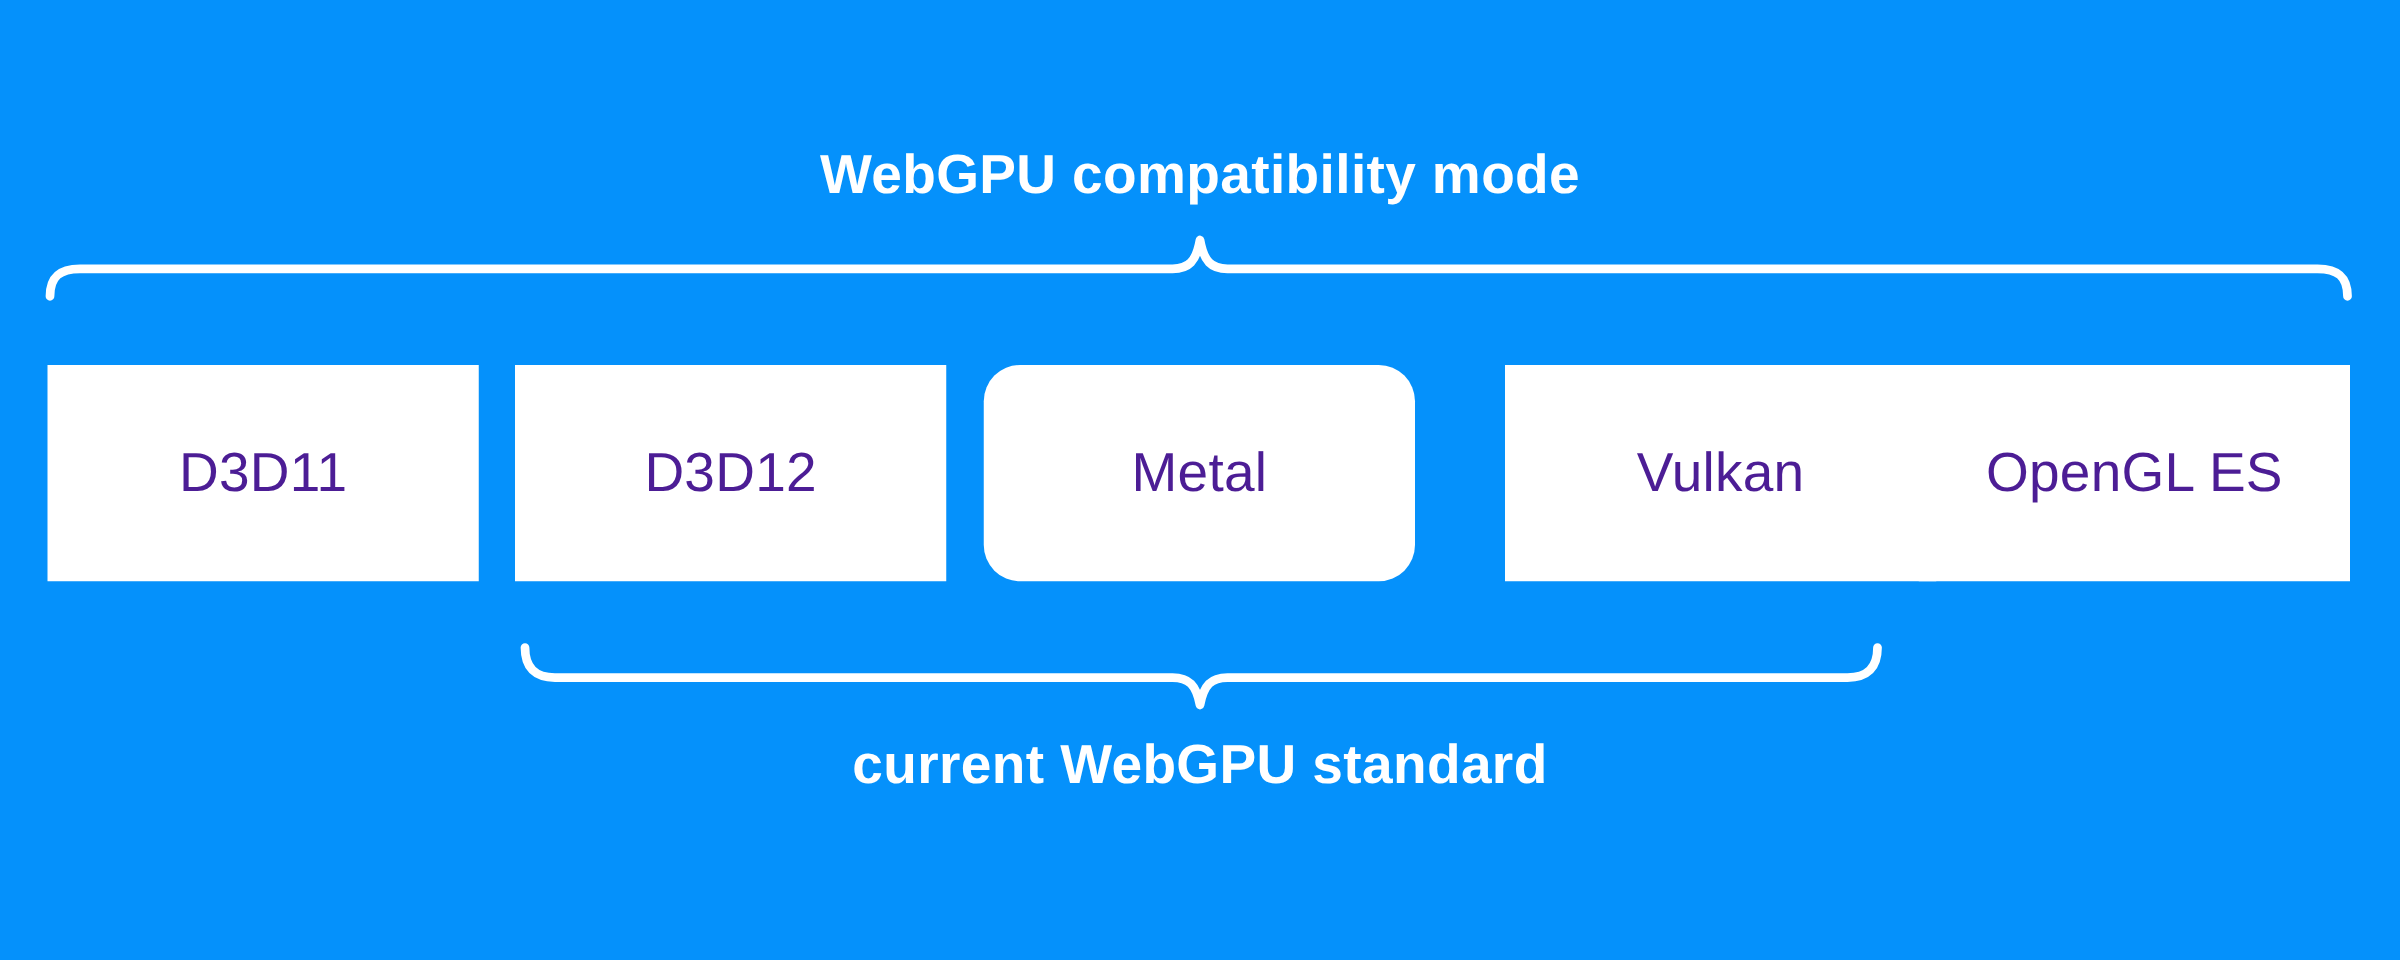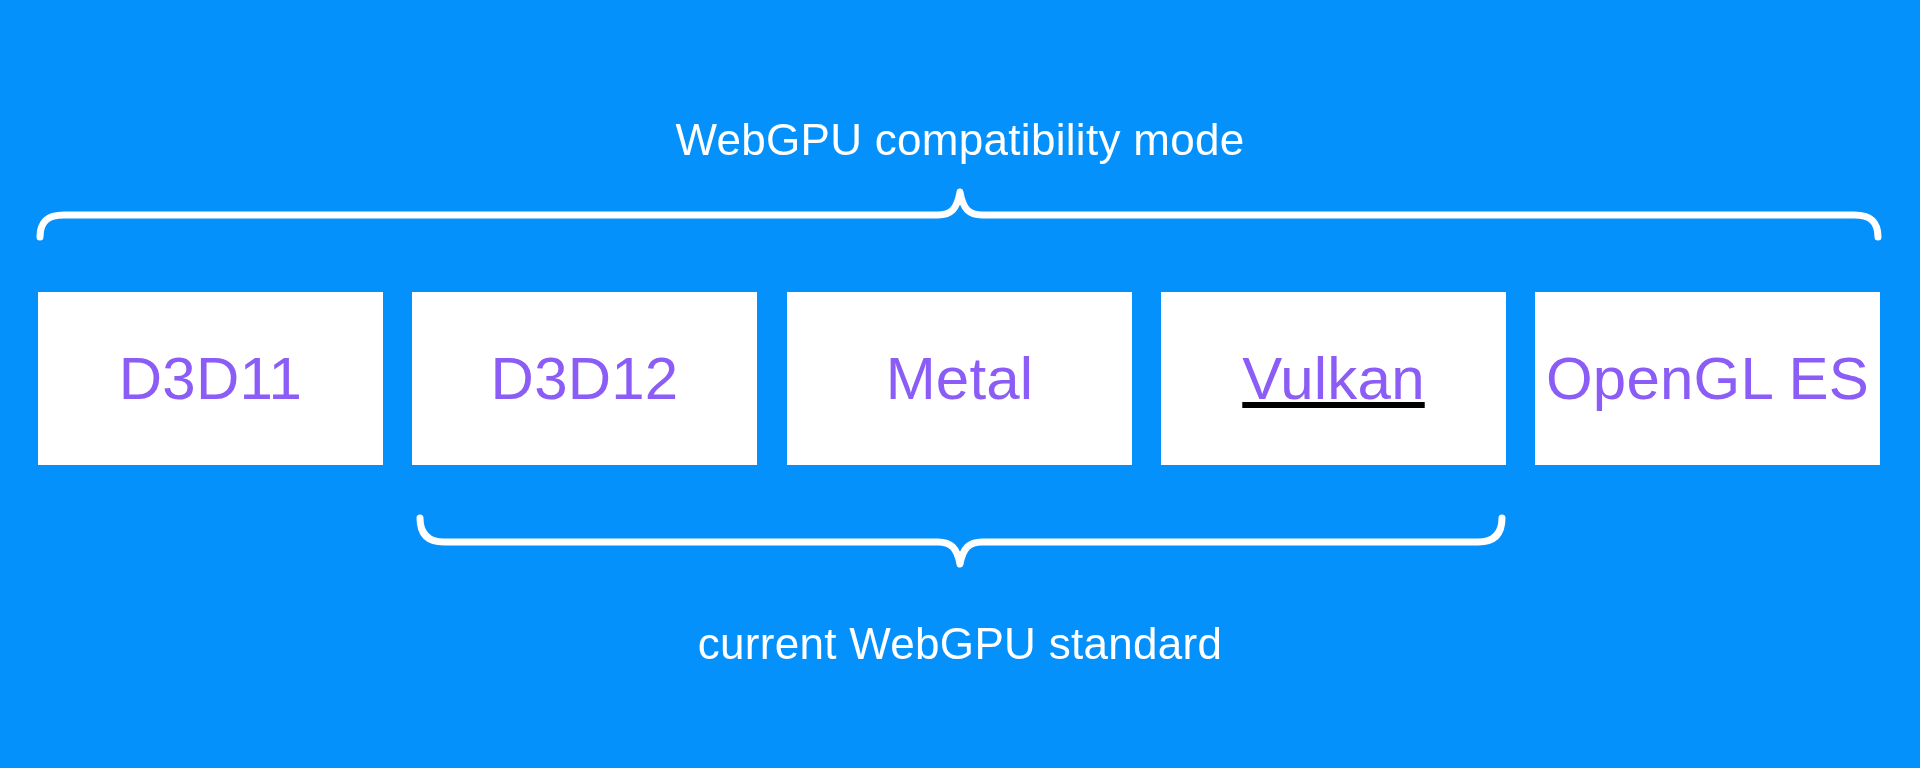--- a/index.html
+++ b/index.html
@@ -16,55 +16,55 @@
     font-family: "Liberation Sans", sans-serif;
   }
   .group-label {
     position: absolute;
     left: 0;
     width: 1920px;
     text-align: center;
     color: #ffffff;
     font-size: 44px;
     line-height: 56px;
-    font-weight: 400;
+    font-weight: 700;
     letter-spacing: 0.3px;
     white-space: nowrap;
   }
   .top-label    { top: 112px; }
-  .bottom-label { top: 584px; margin-top: 32px; }
+  .bottom-label { top: 584px; }
   .brace-layer {
     position: absolute;
     left: 0;
     top: 0;
     width: 1920px;
     height: 768px;
     pointer-events: none;
   }
   .backend-box {
     position: absolute;
     top: 292px;
     width: 345px;
     height: 173px;
     background: #ffffff;
     display: flex;
     align-items: center;
     justify-content: center;
   }
   .backend-box .box-label {
-    color: #8b5cf6;
-    font-size: 60px;
+    color: #4c1d95;
+    font-size: 44px;
     font-weight: 400;
     letter-spacing: 0.2px;
     white-space: nowrap;
   }
   .box-1 { left: 38px; }
   .box-2 { left: 412px; text-align: center; }
-  .box-3 { left: 787px; }
-  .box-4 { left: 1161px; text-decoration: underline; }
+  .box-3 { left: 787px; border-radius: 29px; }
+  .box-4 { left: 1204px; }
   .box-5 { left: 1535px; align-items: center; }
 </style>
 </head>
 <body>
 
 <div class="canvas">
 
   <div class="group-label top-label">WebGPU compatibility mode</div>
 
   <svg class="brace-layer" viewBox="0 0 1920 768" xmlns="http://www.w3.org/2000/svg" aria-hidden="true">

